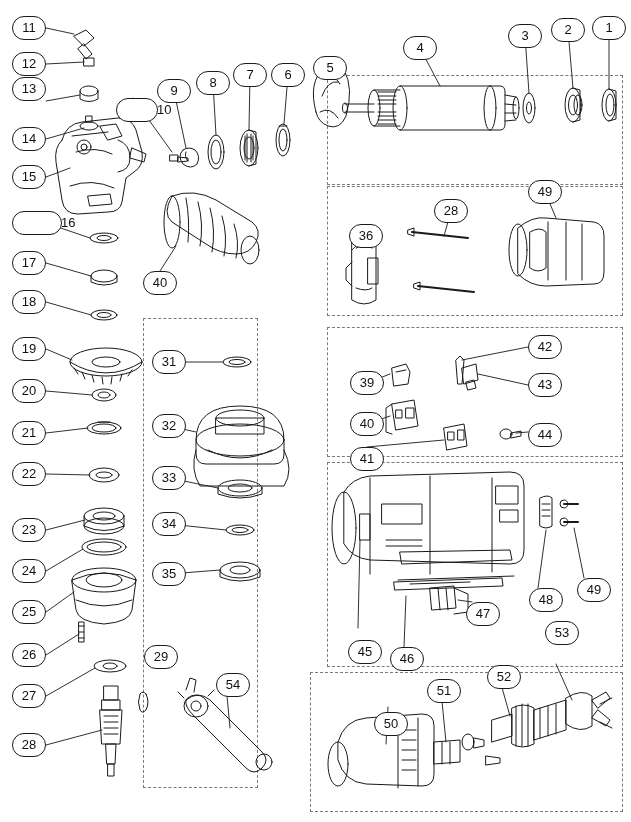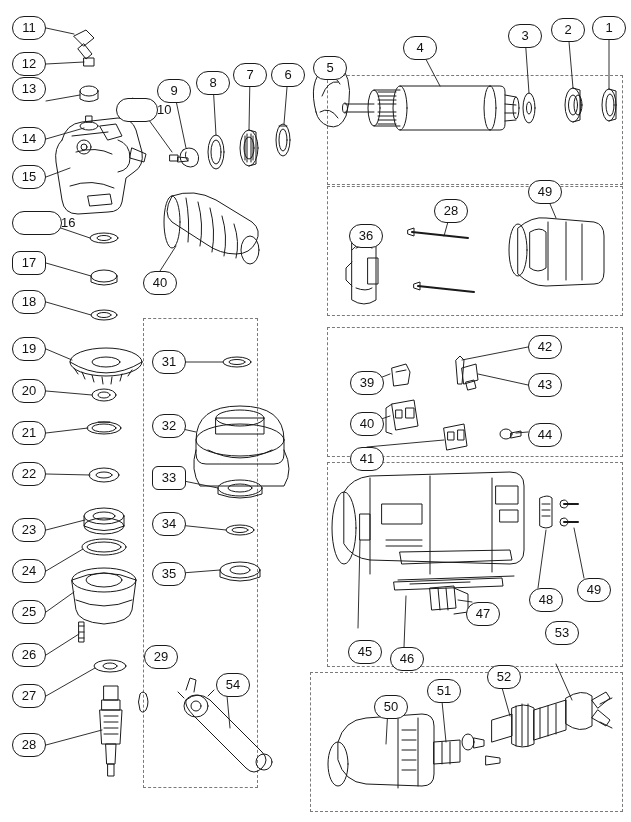--- a/index.html
+++ b/index.html
@@ -335,53 +335,53 @@
       <div class="callout" style="left: 233px; top: 63px;">7</div>
       <div class="callout" style="left: 196px; top: 71px;">8</div>
       <div class="callout" style="left: 157px; top: 79px;">9</div>
       <div class="callout" style="left: 116px; top: 98px; padding-left: 40px;">10</div>
       <div class="callout" style="left: 12px; top: 16px;">11</div>
       <div class="callout" style="left: 12px; top: 52px;">12</div>
       <div class="callout" style="left: 12px; top: 77px;">13</div>
       <div class="callout" style="left: 12px; top: 127px;">14</div>
       <div class="callout" style="left: 12px; top: 165px;">15</div>
       <div class="callout" style="left: 12px; top: 211px; padding-left: 48px;">16</div>
-      <div class="callout" style="left: 12px; top: 251px; border-radius: 8px;">17</div>
+      <div class="callout" style="left: 12px; top: 251px;">17</div>
       <div class="callout" style="left: 12px; top: 290px;">18</div>
       <div class="callout" style="left: 12px; top: 337px;">19</div>
       <div class="callout" style="left: 12px; top: 379px;">20</div>
       <div class="callout" style="left: 12px; top: 421px;">21</div>
       <div class="callout" style="left: 12px; top: 462px;">22</div>
       <div class="callout" style="left: 12px; top: 518px;">23</div>
       <div class="callout" style="left: 12px; top: 559px;">24</div>
       <div class="callout" style="left: 12px; top: 600px;">25</div>
       <div class="callout" style="left: 12px; top: 643px;">26</div>
       <div class="callout" style="left: 12px; top: 684px;">27</div>
       <div class="callout" style="left: 12px; top: 733px; text-align: center;">28</div>
       <div class="callout" style="left: 144px; top: 645px;">29</div>
       <div class="callout" style="left: 143px; top: 271px;">40</div>
       <div class="callout" style="left: 152px; top: 350px;">31</div>
       <div class="callout" style="left: 152px; top: 414px;">32</div>
-      <div class="callout" style="left: 152px; top: 466px; border-radius: 6px;">33</div>
+      <div class="callout" style="left: 152px; top: 466px;">33</div>
       <div class="callout" style="left: 152px; top: 512px;">34</div>
       <div class="callout" style="left: 152px; top: 562px;">35</div>
       <div class="callout" style="left: 349px; top: 224px;">36</div>
       <div class="callout" style="left: 434px; top: 199px;">28</div>
       <div class="callout" style="left: 528px; top: 180px;">49</div>
       <div class="callout" style="left: 350px; top: 371px;">39</div>
       <div class="callout" style="left: 350px; top: 412px;">40</div>
       <div class="callout" style="left: 350px; top: 447px;">41</div>
       <div class="callout" style="left: 528px; top: 335px;">42</div>
       <div class="callout" style="left: 528px; top: 373px;">43</div>
       <div class="callout" style="left: 528px; top: 423px; text-align: center;">44</div>
       <div class="callout" style="left: 348px; top: 640px;">45</div>
       <div class="callout" style="left: 390px; top: 647px;">46</div>
       <div class="callout" style="left: 466px; top: 602px;">47</div>
       <div class="callout" style="left: 529px; top: 588px;">48</div>
       <div class="callout" style="left: 577px; top: 578px;">49</div>
-      <div class="callout" style="left: 374px; top: 695px;">50</div>
+      <div class="callout" style="left: 374px; top: 712px;">50</div>
       <div class="callout" style="left: 427px; top: 679px;">51</div>
       <div class="callout" style="left: 487px; top: 665px;">52</div>
       <div class="callout" style="left: 545px; top: 621px;">53</div>
       <div class="callout" style="left: 216px; top: 673px;">54</div>
     </div>
 
 </div>
 
 </body></html>

